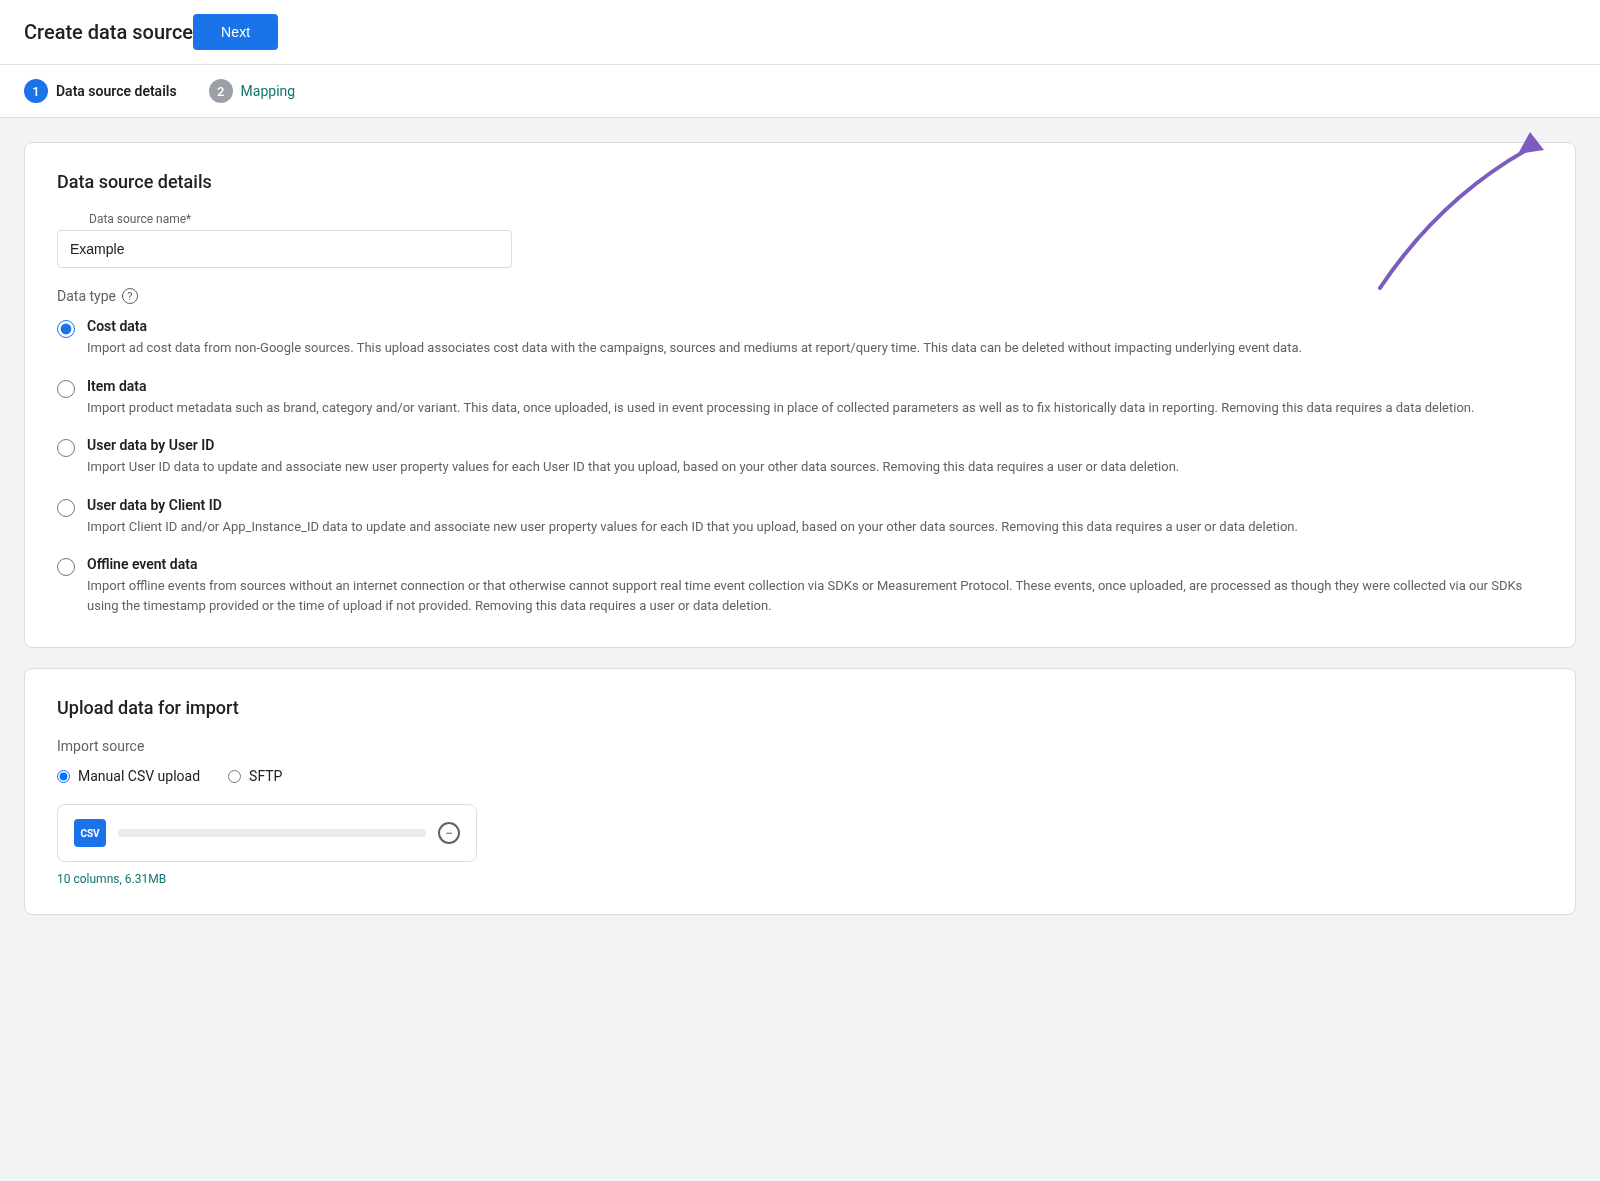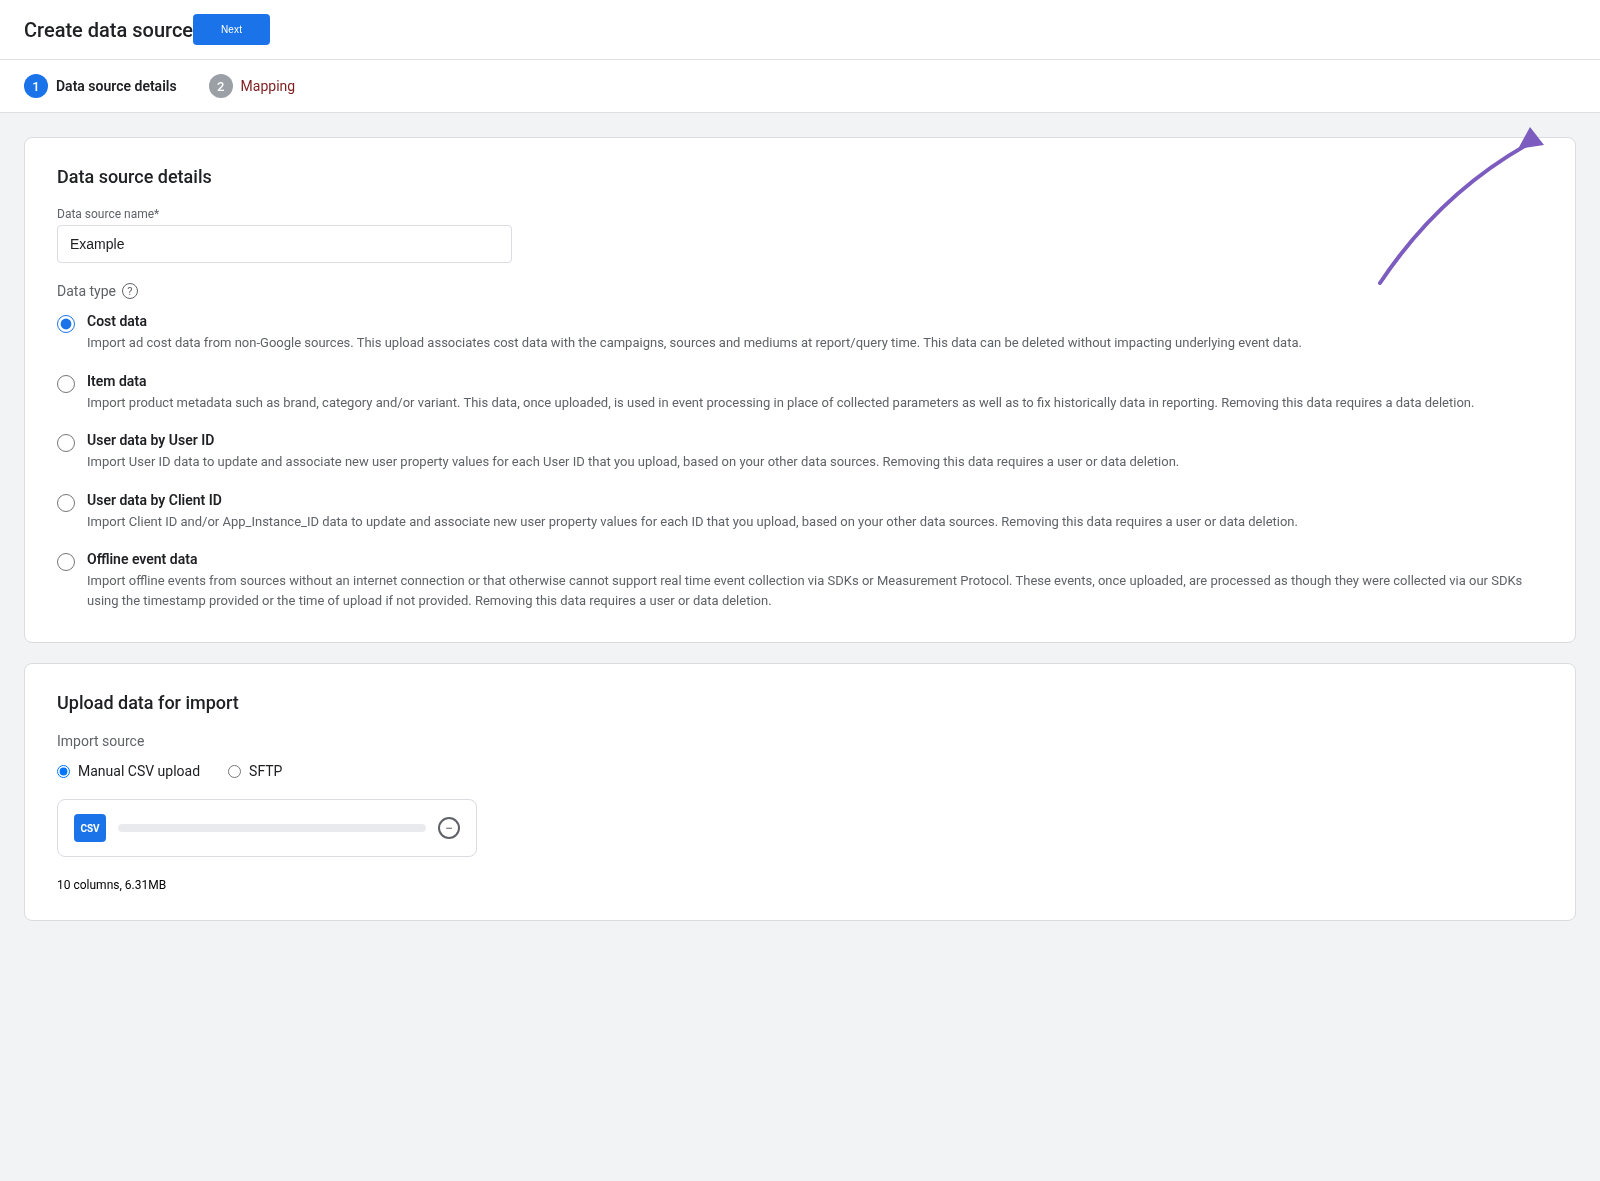--- a/index.html
+++ b/index.html
@@ -22,21 +22,21 @@
       font-size: 20px;
       font-weight: 500;
       color: #202124;
     }
     .next-btn {
       background: #1a73e8;
       color: #fff;
       border: none;
       border-radius: 4px;
       padding: 10px 28px;
-      font-size: 10px;
+      font-size: 14px;
       font-weight: 500;
       cursor: pointer;
       letter-spacing: 0.01em;
     }
 
     .steps-bar {
       display: flex;
       align-items: center;
       padding: 14px 24px;
       background: #fff;
@@ -65,21 +65,21 @@
     }
     .step-circle.inactive {
       background: #9aa0a6;
       color: #fff;
     }
     .step-label.active {
       font-weight: 600;
       color: #202124;
     }
     .step-label.inactive {
-      color: #7f1d1d;
+      color: #0f766e;
     }
 
     .main-content {
       padding: 24px;
       display: flex;
       flex-direction: column;
       gap: 20px;
       position: relative;
     }
 
@@ -98,20 +98,21 @@
     }
 
     .field-group {
       margin-bottom: 20px;
     }
 
     .field-label {
       font-size: 12px;
       color: #5f6368;
       margin-bottom: 4px;
+      margin-left: 32px;
     }
 
     .text-input {
       border: 1px solid #dadce0;
       border-radius: 4px;
       padding: 10px 12px;
       font-size: 14px;
       color: #202124;
       width: 455px;
       outline: none;
@@ -241,22 +242,22 @@
       align-items: center;
       justify-content: center;
       color: #5f6368;
       font-size: 14px;
       cursor: pointer;
       flex-shrink: 0;
     }
 
     .file-meta {
       font-size: 12px;
-      color: #000000;
-      margin-top: 21px;
+      color: #0f766e;
+      margin-top: 10px;
     }
   </style>
 </head>
 <body>
 
 <div class="top-bar">
   <span class="top-bar-title">Create data source</span>
   <button class="next-btn">Next</button>
 </div>
 

